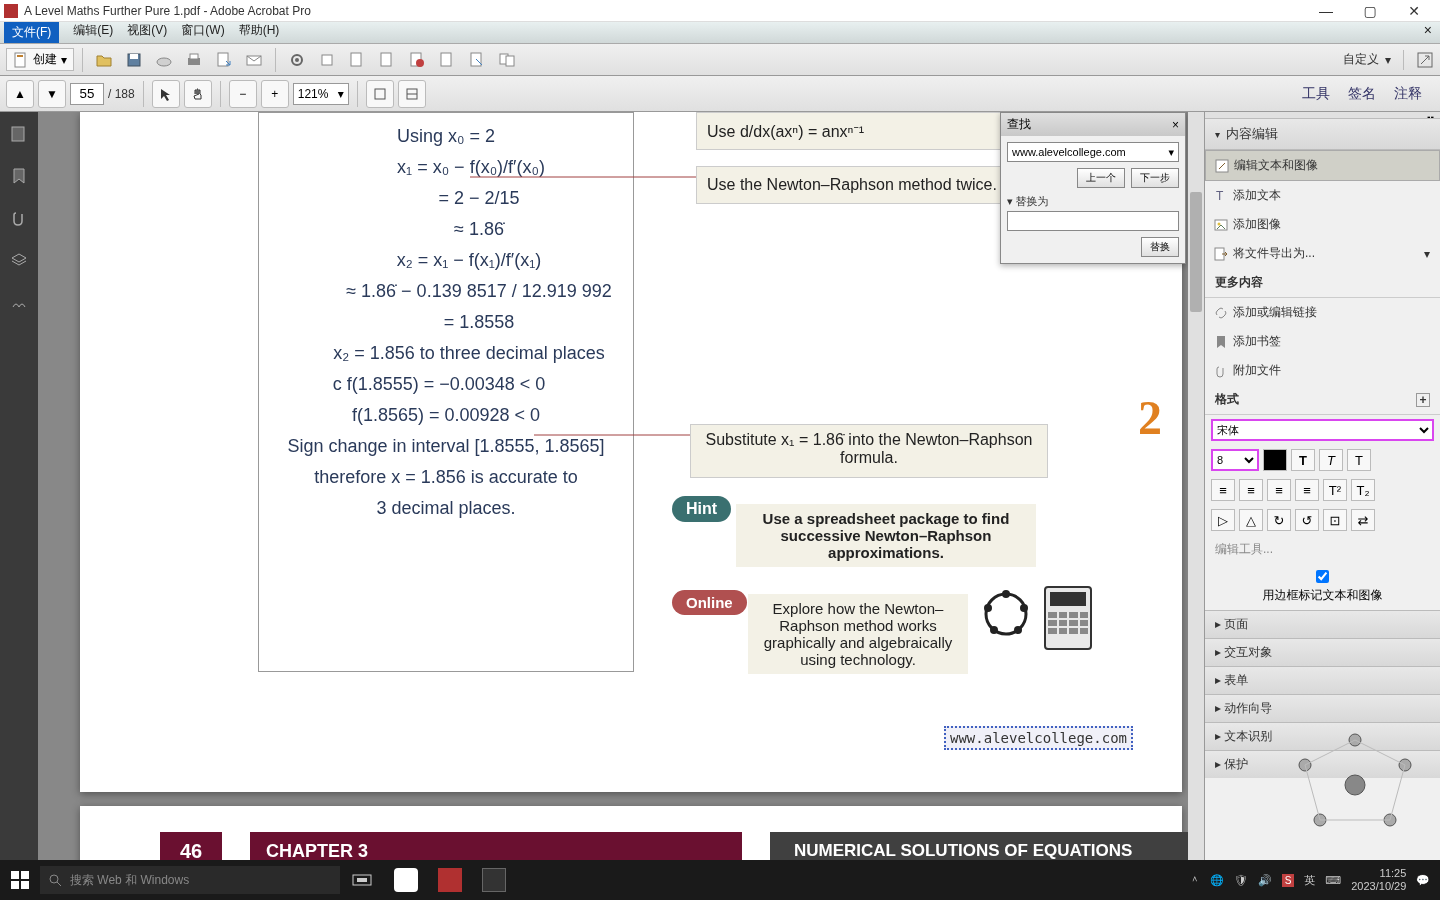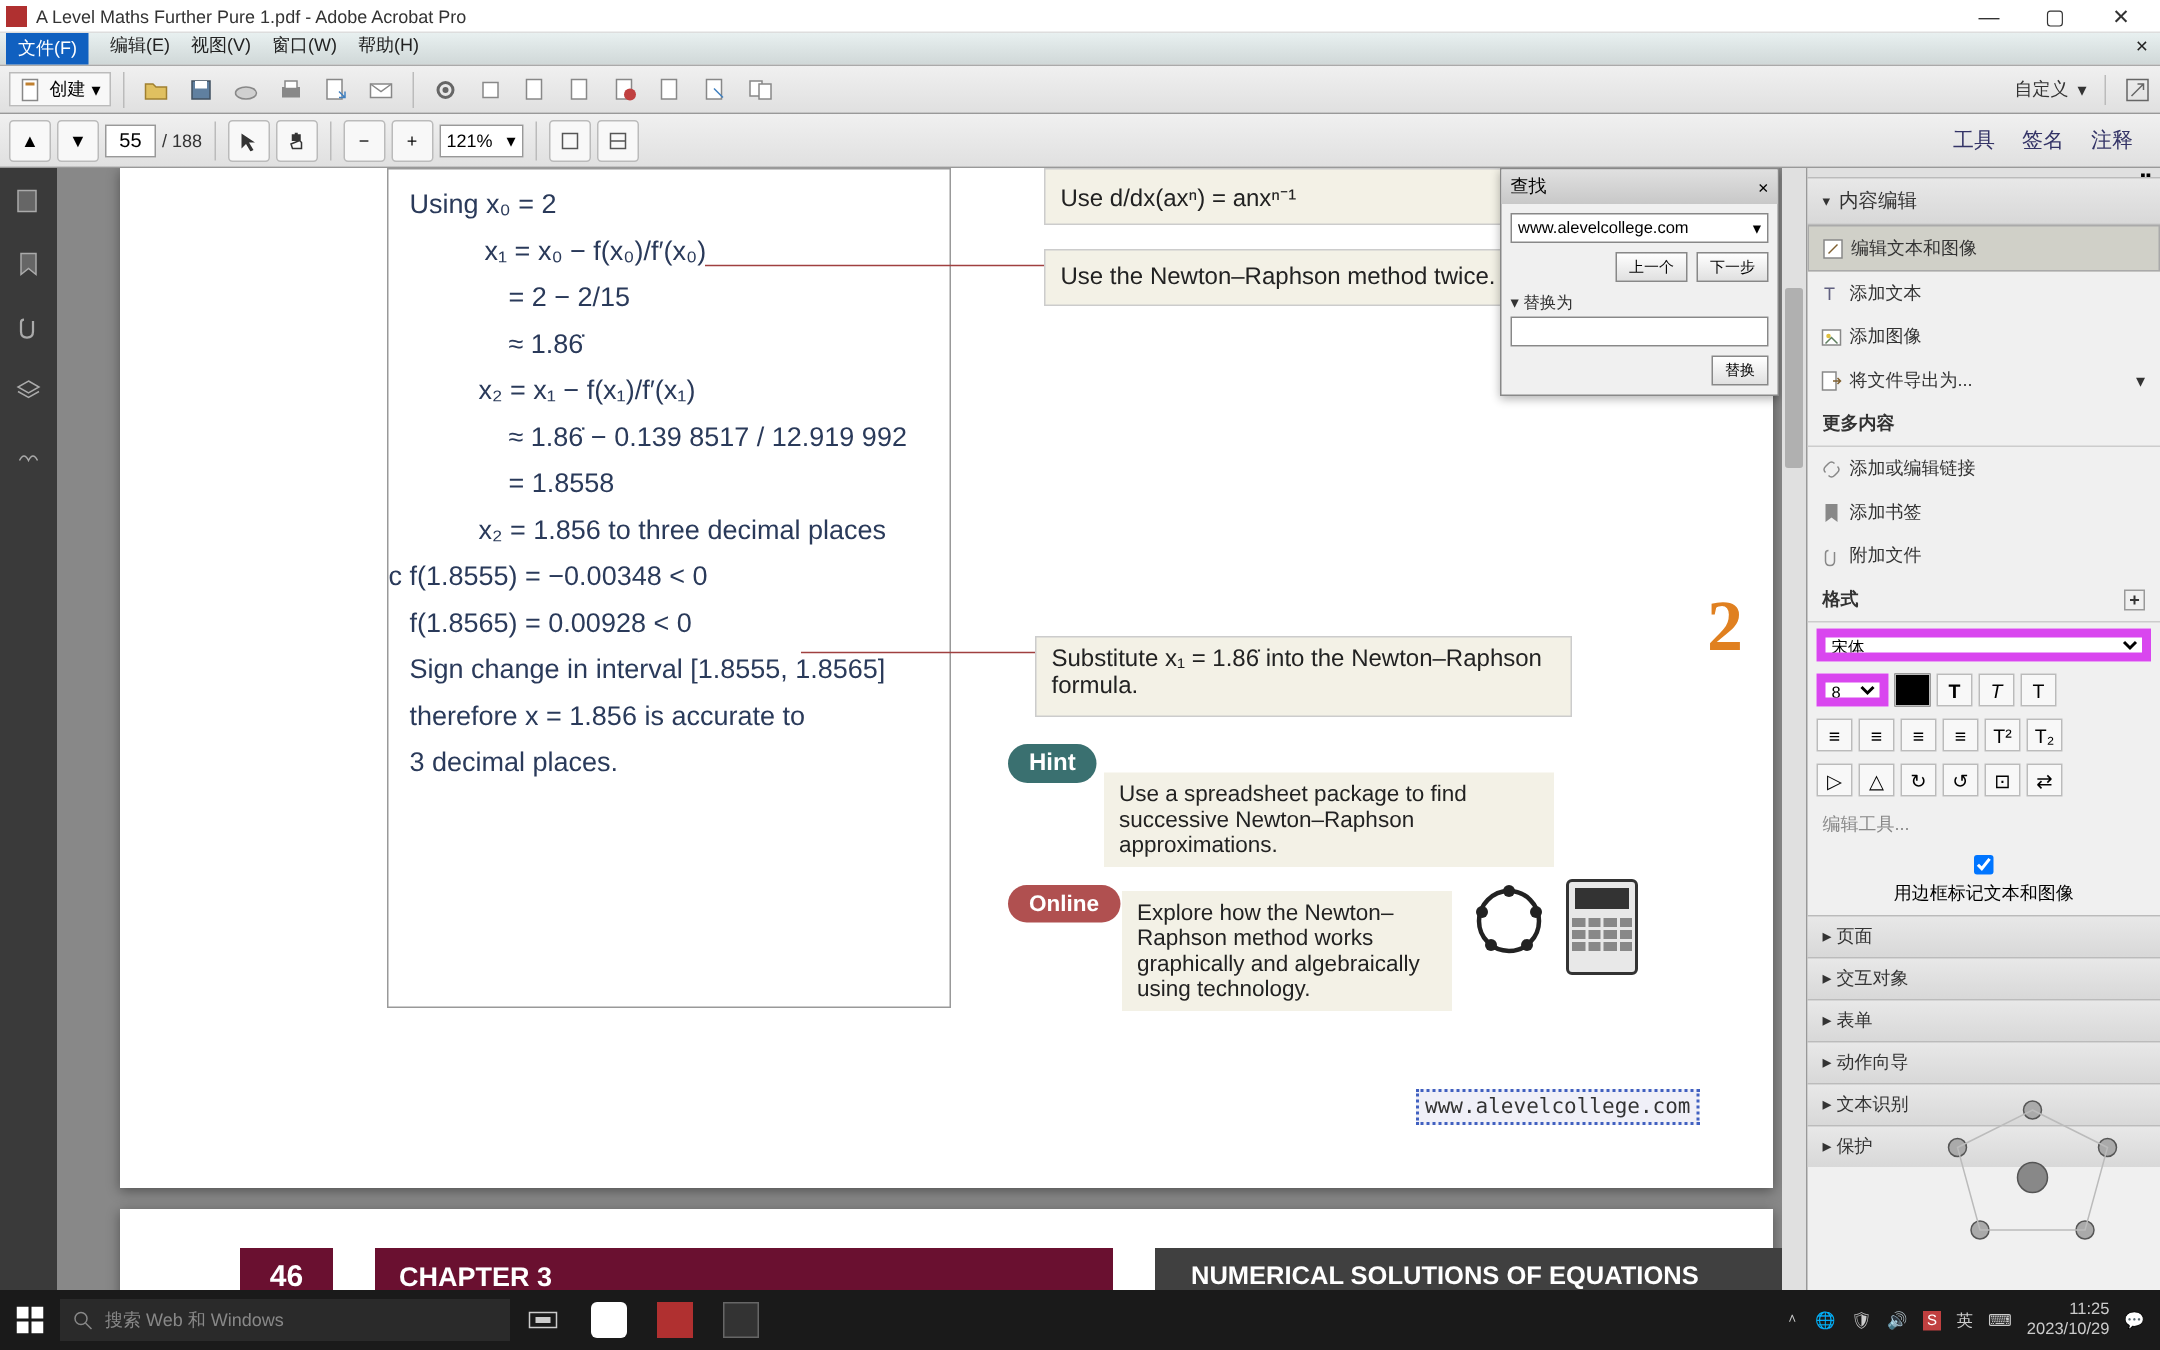--- a/index.html
+++ b/index.html
@@ -30,33 +30,33 @@
 .toolbar2 .rtools { margin-left: auto; display: flex; gap: 18px; padding-right: 12px; }
 .toolbar2 .rtools span { color: #336; font-size: 14px; }
 
 .main { display: flex; height: 790px; }
 
 .leftbar { width: 38px; background: #3a3a3a; display: flex; flex-direction: column; align-items: center; padding-top: 8px; gap: 14px; }
 .leftbar .lbtn { width: 28px; height: 28px; display: flex; align-items: center; justify-content: center; color: #aaa; }
 
 .doc-area { flex: 1; background: #888; position: relative; overflow: hidden; }
 
-.page1 { position: absolute; left: 42px; top: 0; width: 1102px; height: 680px; background: #fff; box-shadow: 0 2px 8px rgba(0,0,0,0.4); }
+.page1 { position: absolute; left: 42px; top: 0; width: 1102px; height: 680px; background: #fff; box-shadow: 0 2px 8px rgba(0,0,0,0.4); text-align: center; }
 .page2 { position: absolute; left: 42px; top: 694px; width: 1102px; height: 140px; background: #fff; box-shadow: 0 2px 8px rgba(0,0,0,0.4); }
 
 .mathbox { position: absolute; left: 178px; top: 0; width: 376px; height: 560px; border: 1px solid #999; padding: 10px 14px; font-family: "Comic Sans MS", cursive; color: #2a3a5a; font-size: 18px; line-height: 1.5; }
 .mathbox .line { margin-bottom: 4px; }
 
 .callout1 { position: absolute; left: 616px; top: 0; width: 318px; height: 38px; background: #f3f1e6; border: 1px solid #ccc; display: flex; align-items: center; padding: 0 10px; font-size: 16px; color: #222; }
 .callout2 { position: absolute; left: 616px; top: 54px; width: 318px; height: 38px; background: #f3f1e6; border: 1px solid #ccc; display: flex; align-items: center; padding: 0 10px; font-size: 16px; color: #222; }
 .callout3 { position: absolute; left: 610px; top: 312px; width: 358px; height: 54px; background: #f3f1e6; border: 1px solid #ccc; padding: 6px 10px; font-size: 16px; color: #222; }
 
 .hint-box { position: absolute; left: 592px; top: 384px; width: 370px; height: 58px; }
 .hint-pill { position: absolute; left: 0; top: 0; background: #3a7070; color: #fff; padding: 4px 14px; border-radius: 14px; font-size: 16px; font-weight: bold; }
-.hint-txt { position: absolute; left: 64px; top: 19px; width: 300px; background: #f3f1e6; padding: 6px 10px; font-size: 15px; color: #222; }
+.hint-txt { position: absolute; left: 64px; top: 8px; width: 300px; background: #f3f1e6; padding: 6px 10px; font-size: 15px; color: #222; font-weight: bold; }
 
 .online-box { position: absolute; left: 592px; top: 478px; width: 420px; }
 .online-pill { position: absolute; left: 0; top: 0; background: #b05050; color: #fff; padding: 4px 14px; border-radius: 14px; font-size: 15px; font-weight: bold; }
 .online-txt { position: absolute; left: 76px; top: 4px; width: 220px; background: #f3f1e6; padding: 6px 10px; font-size: 15px; color: #222; }
 .gear-icon { position: absolute; left: 306px; top: -4px; width: 56px; height: 56px; }
 .calc-icon { position: absolute; left: 372px; top: -4px; width: 48px; height: 64px; border: 2px solid #333; border-radius: 4px; background: #e8e8e8; }
 
 .url-sel { position: absolute; left: 864px; top: 614px; border: 2px dotted #4060c0; padding: 2px 4px; font-family: monospace; font-size: 14px; color: #333; background: #f0f0f8; }
 
 .annot-mark { position: absolute; color: #e08020; font-size: 48px; font-weight: bold; }
@@ -78,21 +78,21 @@
 
 
 .rpanel { width: 236px; background: #f0f0f0; border-left: 1px solid #999; display: flex; flex-direction: column; overflow: hidden; }
 .rpanel .sect-h { background: linear-gradient(#e8e8e8,#d8d8d8); padding: 6px 10px; font-size: 13px; color: #333; border-top: 1px solid #bbb; border-bottom: 1px solid #bbb; display: flex; align-items: center; gap: 6px; }
 .rpanel .sect-h .tri { font-size: 10px; }
 .rpanel .item { padding: 6px 10px 6px 28px; font-size: 12px; color: #333; display: flex; align-items: center; gap: 8px; position: relative; }
 .rpanel .item.sel { background: #d0d0c8; border: 1px solid #aaa; }
 .rpanel .item .ico { width: 16px; height: 16px; position: absolute; left: 8px; }
 .rpanel .sub-h { padding: 6px 10px; font-size: 12px; color: #333; font-weight: bold; border-bottom: 1px solid #ccc; }
 .rpanel .fmt-row { display: flex; gap: 4px; padding: 4px 6px; align-items: center; }
-.rpanel select, .rpanel input { font-size: 11px; border: 6px solid #d946ef; background: #fff; }
+.rpanel select, .rpanel input { font-size: 11px; border: 2px solid #d946ef; background: #fff; }
 .rpanel .fmt-btn { width: 24px; height: 22px; border: 1px solid #bbb; background: #f8f8f8; display: flex; align-items: center; justify-content: center; font-size: 13px; }
 .rpanel .chk { padding: 6px 10px; font-size: 12px; display: flex; align-items: center; gap: 4px; flex-direction: column; }
 .rpanel .collapsed { background: linear-gradient(#e8e8e8,#d8d8d8); padding: 5px 10px; font-size: 12px; color: #333; border-top: 1px solid #bbb; }
 
 .vscroll { position: absolute; right: 0; top: 0; width: 16px; height: 100%; background: #e0e0e0; }
 .vscroll .thumb { position: absolute; left: 2px; width: 12px; background: #b0b0b0; border-radius: 2px; }
 
 
 .taskbar { position: absolute; left: 0; bottom: 0; width: 100%; height: 40px; background: #1a1a1a; display: flex; align-items: center; color: #ccc; }
 .taskbar .start { width: 40px; height: 40px; display: flex; align-items: center; justify-content: center; }

